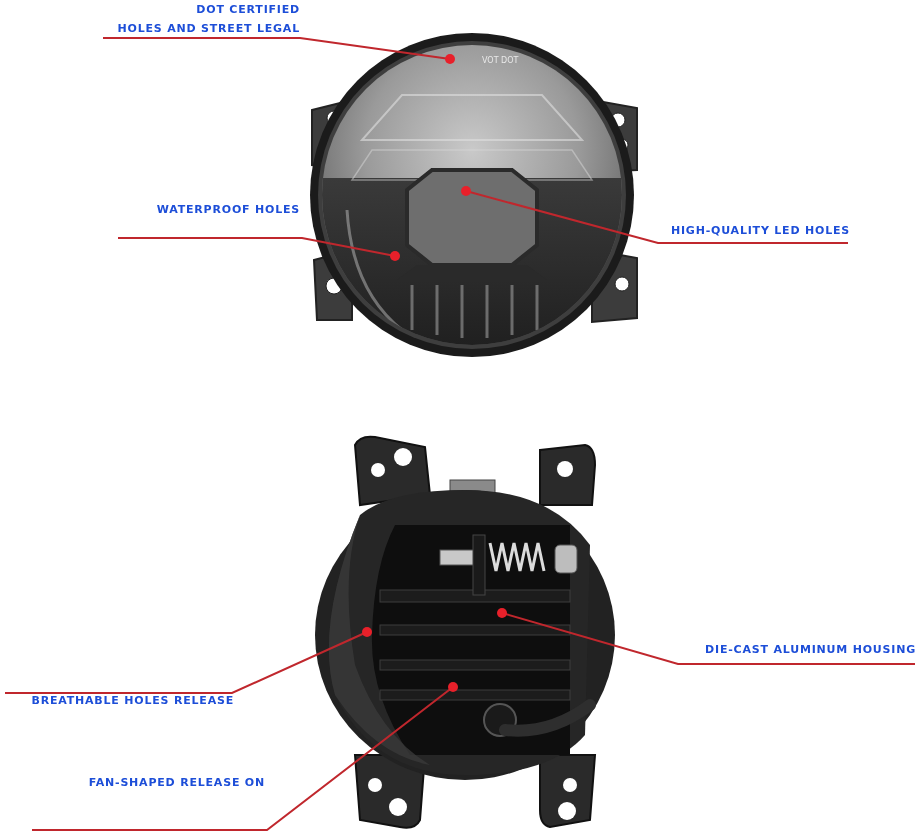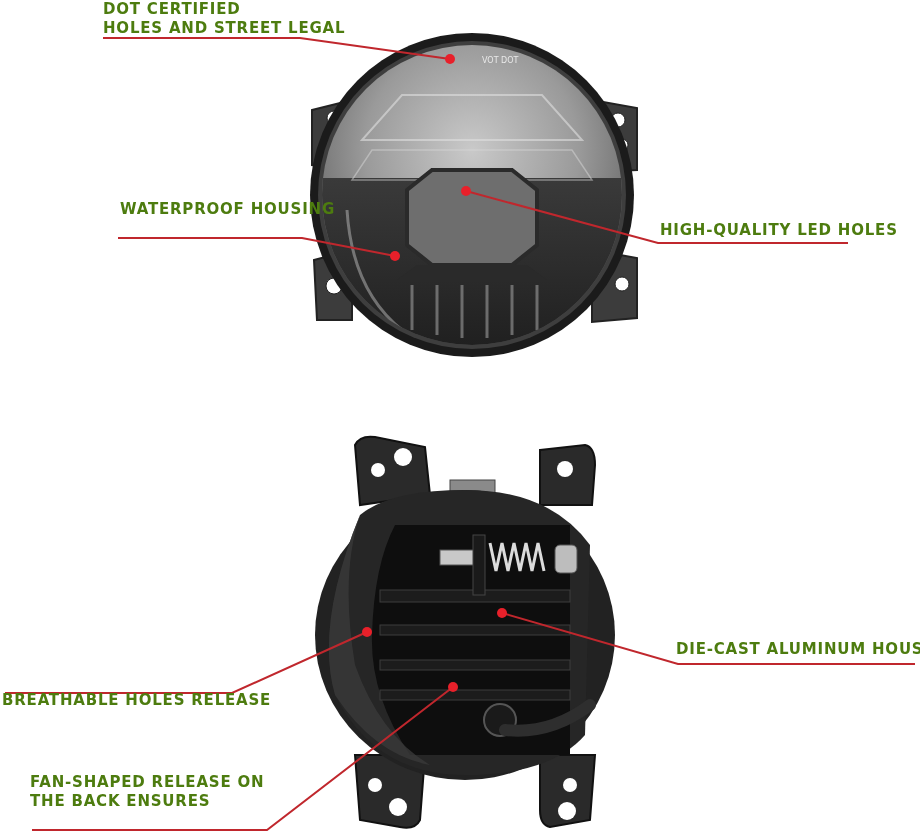--- a/index.html
+++ b/index.html
@@ -1,19 +1,19 @@
 <!DOCTYPE html>
 <html><head>
 <meta charset="utf-8">
 <style>
   html, body { margin: 0; padding: 0; background: #ffffff; }
   body { width: 920px; height: 838px; position: relative; overflow: hidden;
          font-family: "DejaVu Sans", "Liberation Sans", sans-serif; }
-  .label { position: absolute; color: #4d7c0f; font-weight: bold; font-size: 15px;
-           letter-spacing: 0.8px; line-height: 19px; text-align: left; white-space: nowrap; }
+  .label { position: absolute; color: #1d4ed8; font-weight: bold; font-size: 11px;
+           letter-spacing: 0.8px; line-height: 19px; text-align: right; white-space: nowrap; }
   .label span { display: block; }
   svg.overlay { position: absolute; left: 0; top: 0; width: 920px; height: 838px; pointer-events: none; }
   .lamp { position: absolute; }
 </style>
 </head>
 <body>
 
 <div class="lamp" style="left:292px;top:30px;width:360px;height:340px;">
   <svg width="360" height="340" viewBox="0 0 360 340">
     <defs>
@@ -130,31 +130,30 @@
     <circle cx="453" cy="687" r="5"></circle>
   </g>
 </svg>
 
 <div class="label" style="left:103px;top:0px;width:197px;">
   <span>DOT CERTIFIED</span>
   <span>HOLES AND STREET LEGAL</span>
 </div>
 
 <div class="label" style="left:120px;top:200px;width:180px;">
-  <span>WATERPROOF HOUSING</span>
+  <span>WATERPROOF HOLES</span>
 </div>
 
 <div class="label" style="left:660px;top:221px;width:190px;">
   <span>HIGH-QUALITY LED HOLES</span>
 </div>
 
 <div class="label" style="left:2px;top:651px;width:232px;margin-top:40px;">
   <span>BREATHABLE HOLES RELEASE</span>
 </div>
 
 <div class="label" style="left:676px;top:640px;width:240px;">
   <span>DIE-CAST ALUMINUM HOUSING</span>
 </div>
 
 <div class="label" style="left:30px;top:773px;width:235px;">
   <span>FAN-SHAPED RELEASE ON</span>
-  <span>THE BACK ENSURES</span>
 </div>
 
 </body></html>

